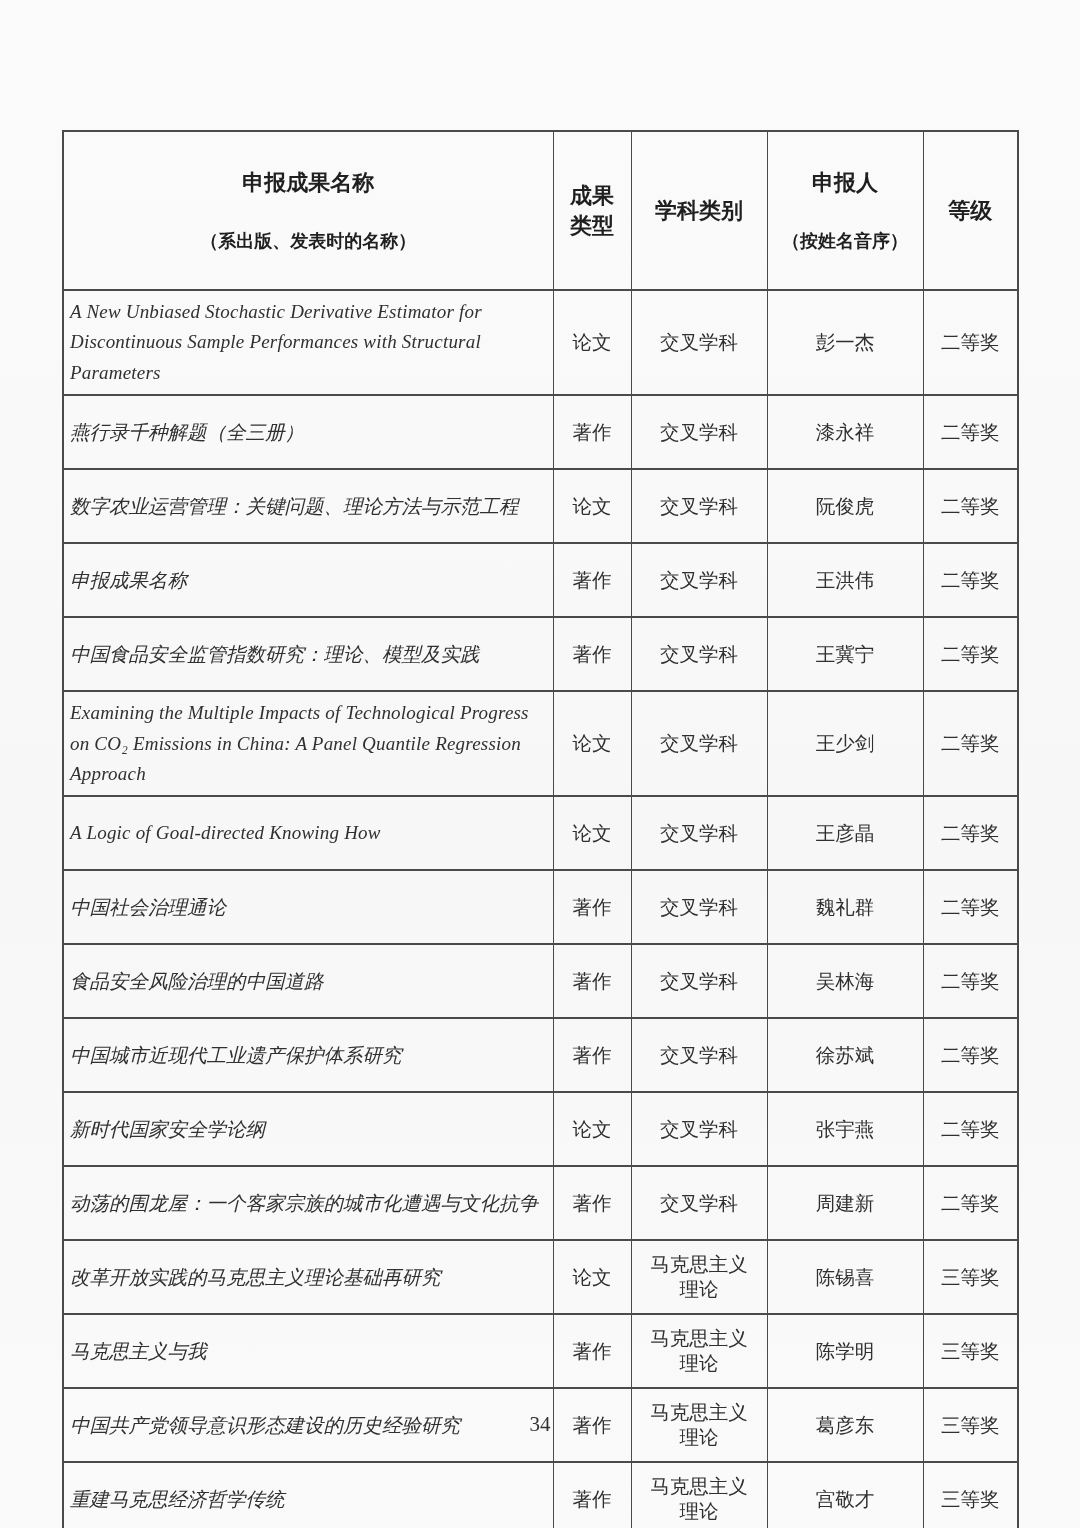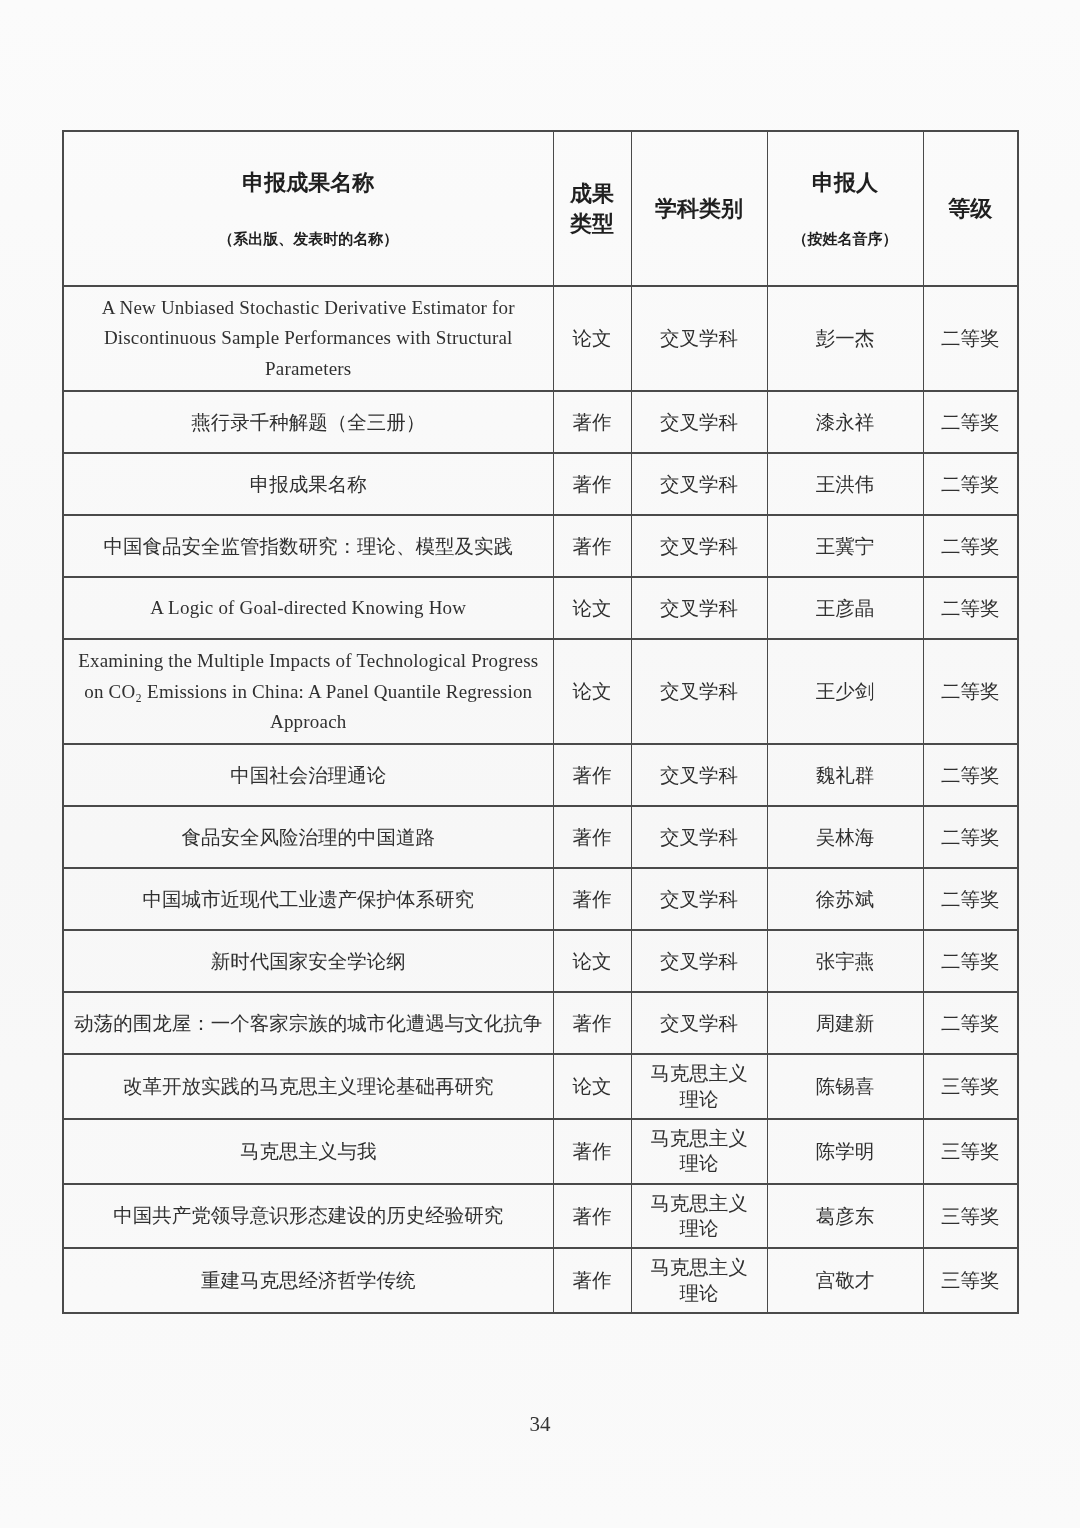--- a/index.html
+++ b/index.html
@@ -39,41 +39,42 @@
   table.awards th, table.awards td {
     border-top-width: 2px;
     border-bottom-width: 2px;
     border-left-width: 1px;
     border-right-width: 1px;
     padding: 6px 6px;
     vertical-align: middle;
     overflow: hidden;
   }
   thead tr { height: 72px; margin-top: 36px; }
-  tbody tr { height: 62px; }
+  tbody tr { height: 74px; }
   th {
     font-weight: bold;
     text-align: center;
     font-size: 22px;
     line-height: 1.35;
     color: #1f1f1f;
     white-space: pre-line;
   }
   th .sub {
-    font-size: 15px;
+    font-size: 18px;
     font-weight: bold;
     margin-top: 2px;
   }
   td.name {
-    text-align: center;
+    text-align: left;
     font-size: 19.5px;
     line-height: 1.6;
     padding-left: 10px;
     padding-right: 8px;
     color: #303030;
+    font-style: italic;
   }
   td.name.en {
     font-size: 19px;
     letter-spacing: 0.2px;
   }
   td.c {
     text-align: center;
     font-size: 19.5px;
     color: #303030;
   }
@@ -129,45 +130,52 @@
           <td class="c">二等奖</td>
         </tr>
         <tr>
           <td class="name">燕行录千种解题（全三册）</td>
           <td class="c">著作</td>
           <td class="c cat">交叉学科</td>
           <td class="c">漆永祥</td>
           <td class="c">二等奖</td>
         </tr>
         <tr>
+          <td class="name">数字农业运营管理：关键问题、理论方法与示范工程</td>
+          <td class="c">论文</td>
+          <td class="c cat">交叉学科</td>
+          <td class="c">阮俊虎</td>
+          <td class="c">二等奖</td>
+        </tr>
+        <tr>
           <td class="name">申报成果名称</td>
           <td class="c">著作</td>
           <td class="c cat">交叉学科</td>
           <td class="c">王洪伟</td>
           <td class="c">二等奖</td>
         </tr>
         <tr>
           <td class="name">中国食品安全监管指数研究：理论、模型及实践</td>
           <td class="c">著作</td>
           <td class="c cat">交叉学科</td>
           <td class="c">王冀宁</td>
           <td class="c">二等奖</td>
         </tr>
         <tr>
+          <td class="name en">Examining the Multiple Impacts of Technological Progress on CO₂ Emissions in China: A Panel Quantile Regression Approach</td>
+          <td class="c">论文</td>
+          <td class="c cat">交叉学科</td>
+          <td class="c">王少剑</td>
+          <td class="c">二等奖</td>
+        </tr>
+        <tr>
           <td class="name en">A Logic of Goal-directed Knowing How</td>
           <td class="c">论文</td>
           <td class="c cat">交叉学科</td>
           <td class="c">王彦晶</td>
-          <td class="c">二等奖</td>
-        </tr>
-        <tr>
-          <td class="name en">Examining the Multiple Impacts of Technological Progress on CO₂ Emissions in China: A Panel Quantile Regression Approach</td>
-          <td class="c">论文</td>
-          <td class="c cat">交叉学科</td>
-          <td class="c">王少剑</td>
           <td class="c">二等奖</td>
         </tr>
         <tr>
           <td class="name">中国社会治理通论</td>
           <td class="c">著作</td>
           <td class="c cat">交叉学科</td>
           <td class="c">魏礼群</td>
           <td class="c">二等奖</td>
         </tr>
         <tr>

